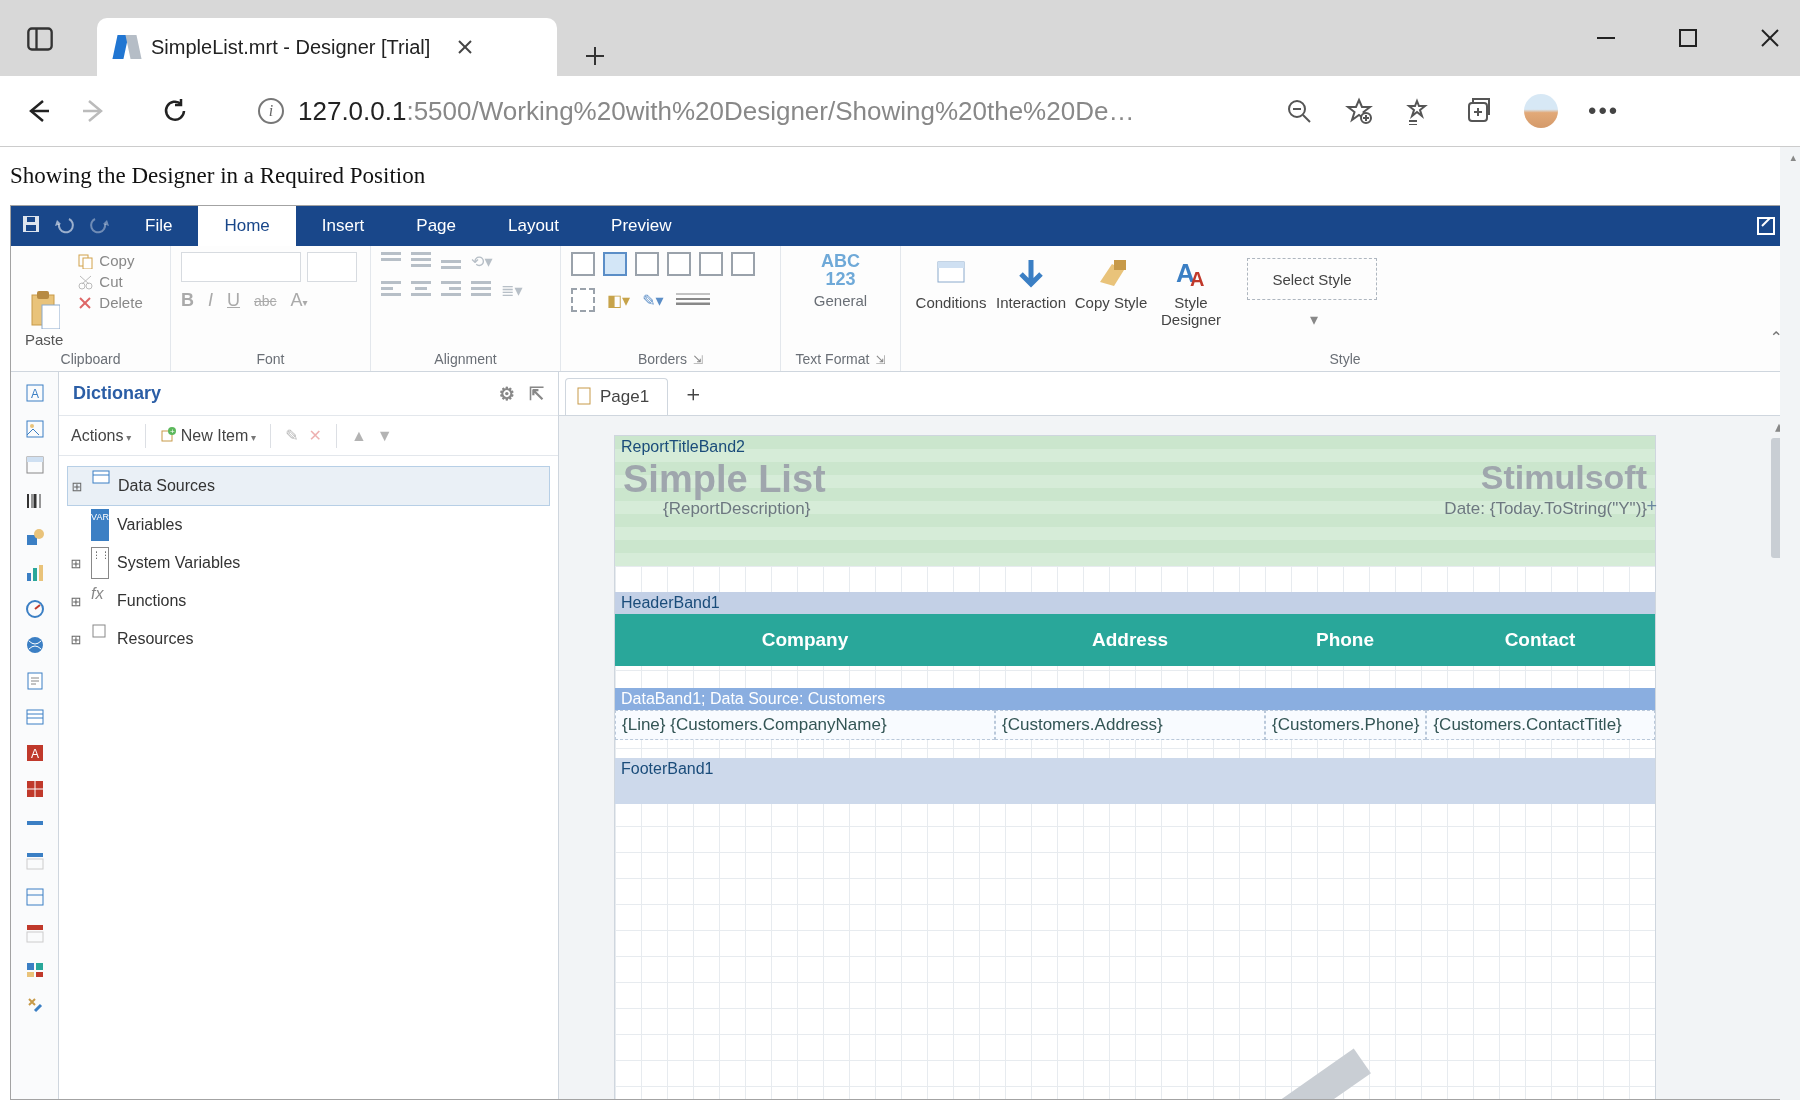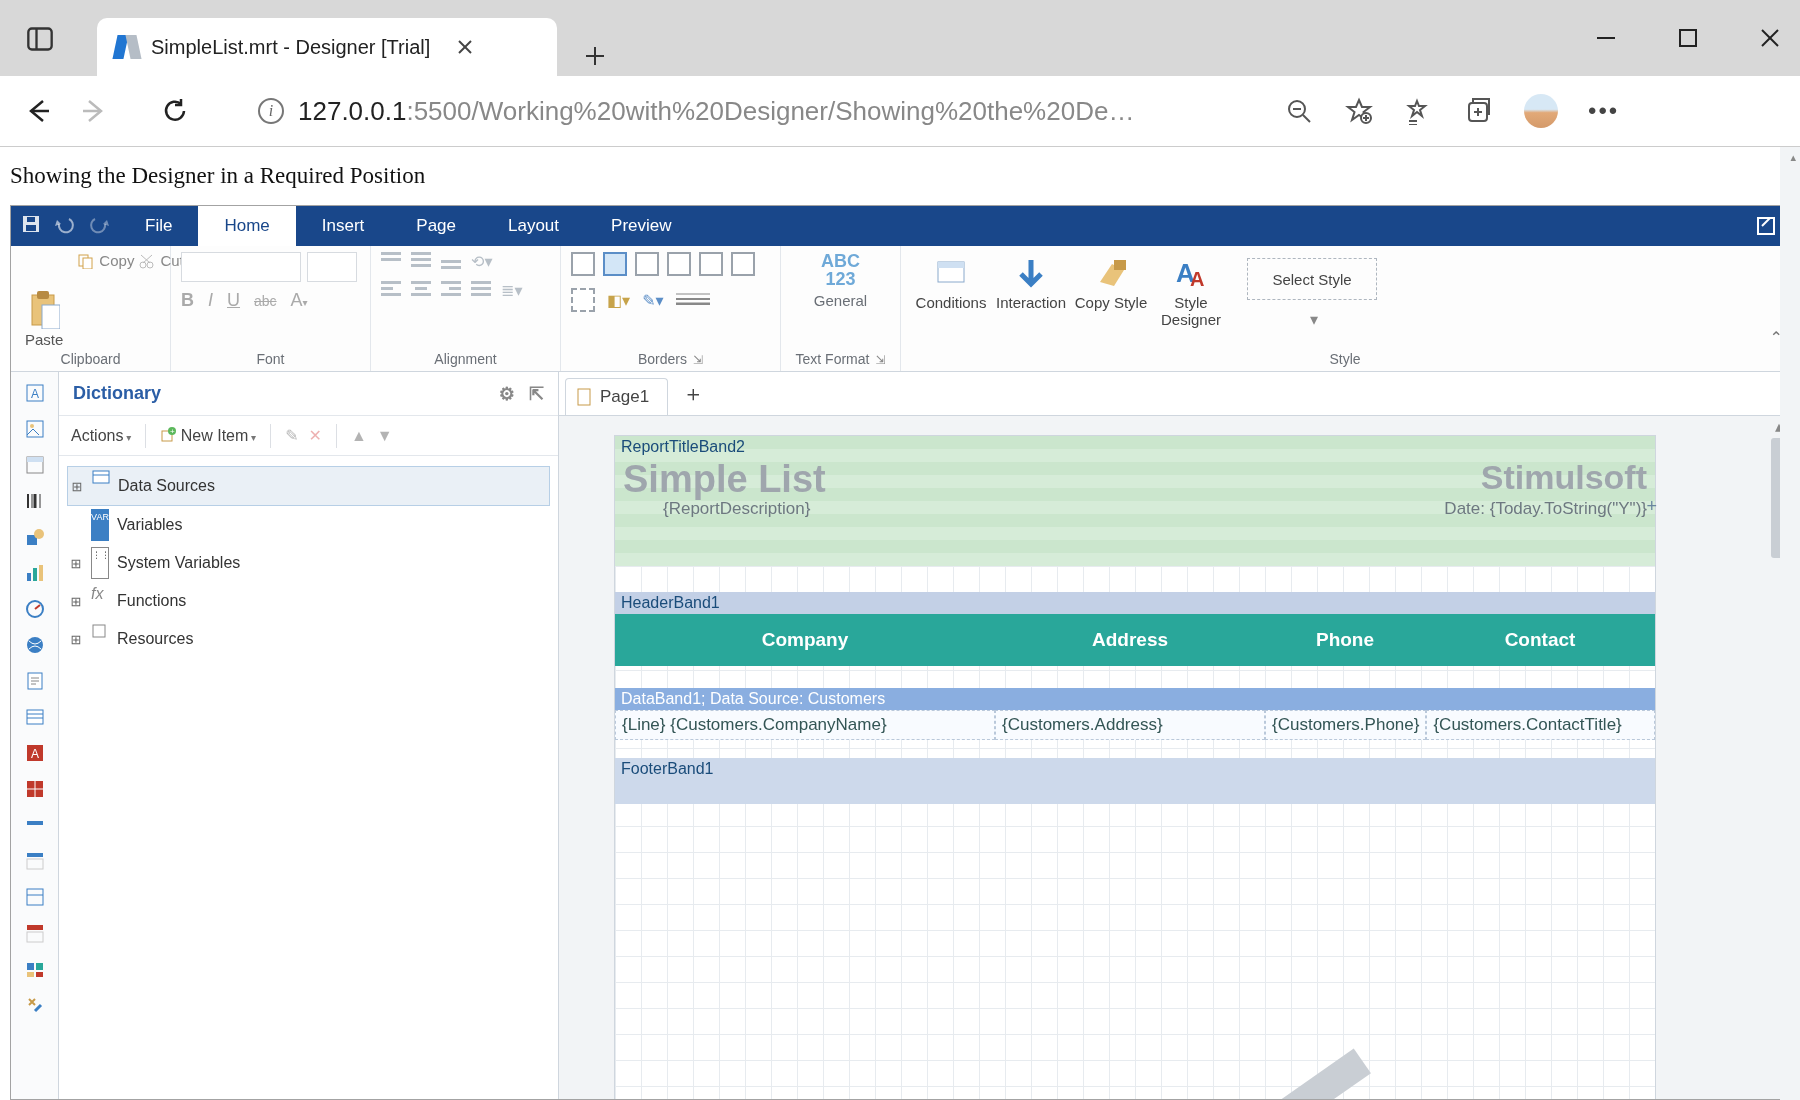--- a/index.html
+++ b/index.html
@@ -46,21 +46,21 @@
 .rbn-tab { padding: 0 26px; display:flex; align-items:center; font-size: 17px; cursor:pointer; }
 .rbn-tab.active { background:#fff; color:#19478a; }
 .rbn-expand { margin-left:auto; padding: 0 14px; display:flex; align-items:center; }
 
 
 .rbn-body { height: 126px; border-bottom:1px solid #cfd6de; display:flex; position:relative; background:#fdfdfd; }
 .rbn-group { border-right:1px solid #e3e7ec; display:flex; flex-direction:column; }
 .rbn-group-inner { flex:1; display:flex; align-items:flex-start; padding:6px 10px 0; gap: 10px; }
 .rbn-group-label { text-align:center; font-size:14px; color:#6a6f76; padding-bottom:4px; }
 .rbn-big { display:flex; flex-direction:column; align-items:center; justify-content:flex-end; height:96px; padding:0 4px; font-size:15px; color:#555; gap:2px; }
-.rbn-list { display:flex; flex-direction:row; gap:4px; font-size:15px; color:#888; }
+.rbn-list { display:flex; flex-direction:column; gap:4px; font-size:15px; color:#888; }
 .rbn-list div { display:flex; align-items:center; gap:6px; }
 .fontrow { display:flex; flex-direction:column; gap:8px; align-items:flex-start; color:#aaa; }
 .fontrow .row1 { display:flex; gap:6px; }
 .fontrow .row1 .combo { height:30px; border:1px solid #d7dbe0; width:120px; background:#fff; }
 .fontrow .row1 .combo.small { width:50px; }
 .fontrow .row2 { display:flex; gap:14px; font-size:18px; align-items:center; }
 .alignrow { display:flex; flex-direction:column; gap:10px; }
 .align-icons { display:flex; gap:10px; }
 .sqicon { width:20px; height:18px; display:inline-block; }
 .sqicon span { display:block; height:3px; background:#b7bfc7; margin-bottom:3px; }
@@ -94,21 +94,21 @@
 .dict-toolbar .dd::after{content:" ▾"; font-size:10px; color:#777;}
 .tree { padding: 10px 8px; font-size:16px; color:#333; }
 .tree-row { display:flex; align-items:center; gap:8px; padding:3px 2px; }
 .tree-row.sel { background:#eaf0f6; border:1px solid #b7cfe6; }
 .tree-exp { width:14px; text-align:center; color:#666; font-size:13px; }
 .tree-icon { width:18px; height:32px; display:inline-block; }
 
 
 .canvas-wrap { flex:1; display:flex; flex-direction:column; position:relative; }
 .page-tabs { height:44px; border-bottom:1px solid #cfd6de; display:flex; align-items:flex-end; padding-left:6px; }
-.page-tab { border:1px solid #cfd6de; border-bottom:none; background:#fff; padding:8px 18px 8px 10px; display:flex; align-items:center; gap:8px; font-size:17px; color:#444; border-radius:4px 4px 0 0;}
+.page-tab { border:1px solid #cfd6de; border-bottom:none; background:#fff; padding:8px 18px 8px 10px; display:flex; align-items:flex-start; gap:8px; font-size:17px; color:#444; border-radius:4px 4px 0 0;}
 .page-add { margin-left:14px; font-size:22px; color:#444; padding-bottom:6px; }
 .canvas { flex:1; background:#f2f4f6; overflow:hidden; position:relative; }
 .vscroll { position:absolute; right:0; top:0; bottom:0; width:20px; background:#f2f4f6; }
 .vscroll .up, .vscroll .down { height:20px; display:flex; align-items:center; justify-content:center; color:#888; }
 .vscroll .thumb { position:absolute; right:2px; top:22px; width:16px; height:120px; background:#c9ced4; border-radius:3px; }
 
 .paper { position:absolute; left:56px; top:20px; width:1040px; height: 850px; background-image: linear-gradient(#e7ebef 1px, transparent 1px), linear-gradient(90deg, #e7ebef 1px, transparent 1px); background-size: 26px 26px; background-color:#fff; box-shadow: 0 0 0 1px #cfd6de; }
 .band { position:relative; }
 .band-lbl { font-size:16px; color:#1a4c7a; padding:2px 6px; }
 .rtb { background: repeating-linear-gradient(0deg,#d6ecd8,#d6ecd8 13px,#cbe6cd 13px,#cbe6cd 26px); }

